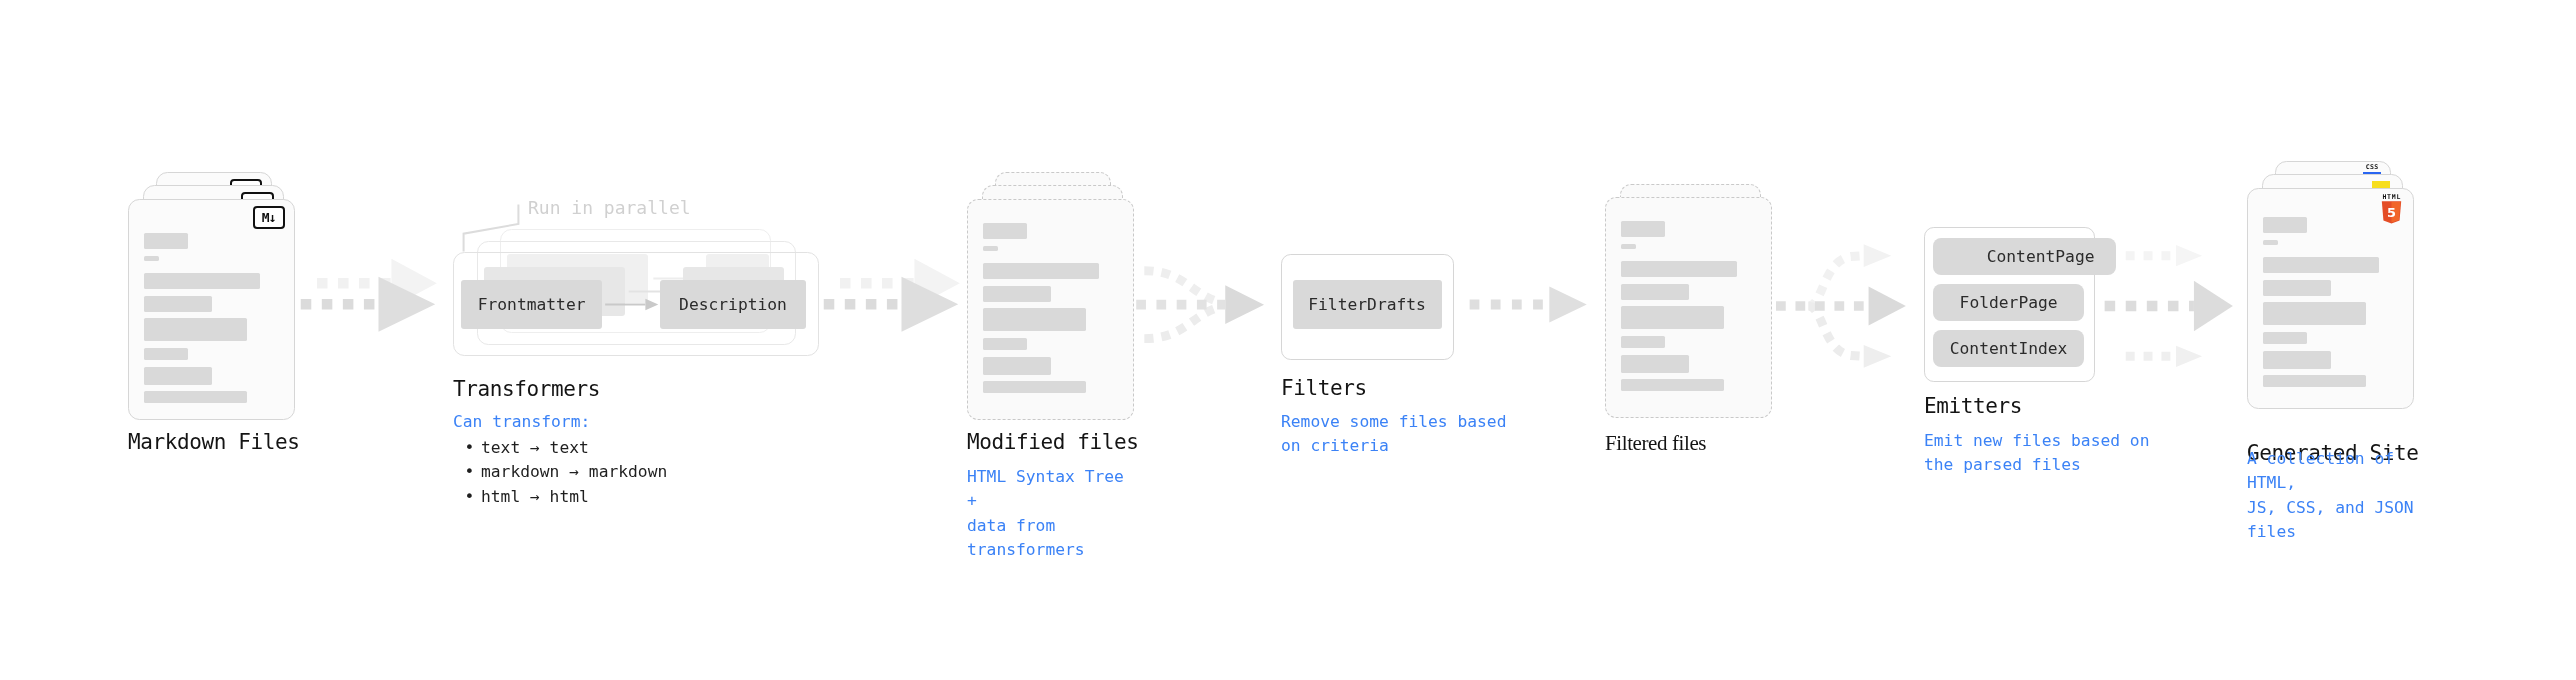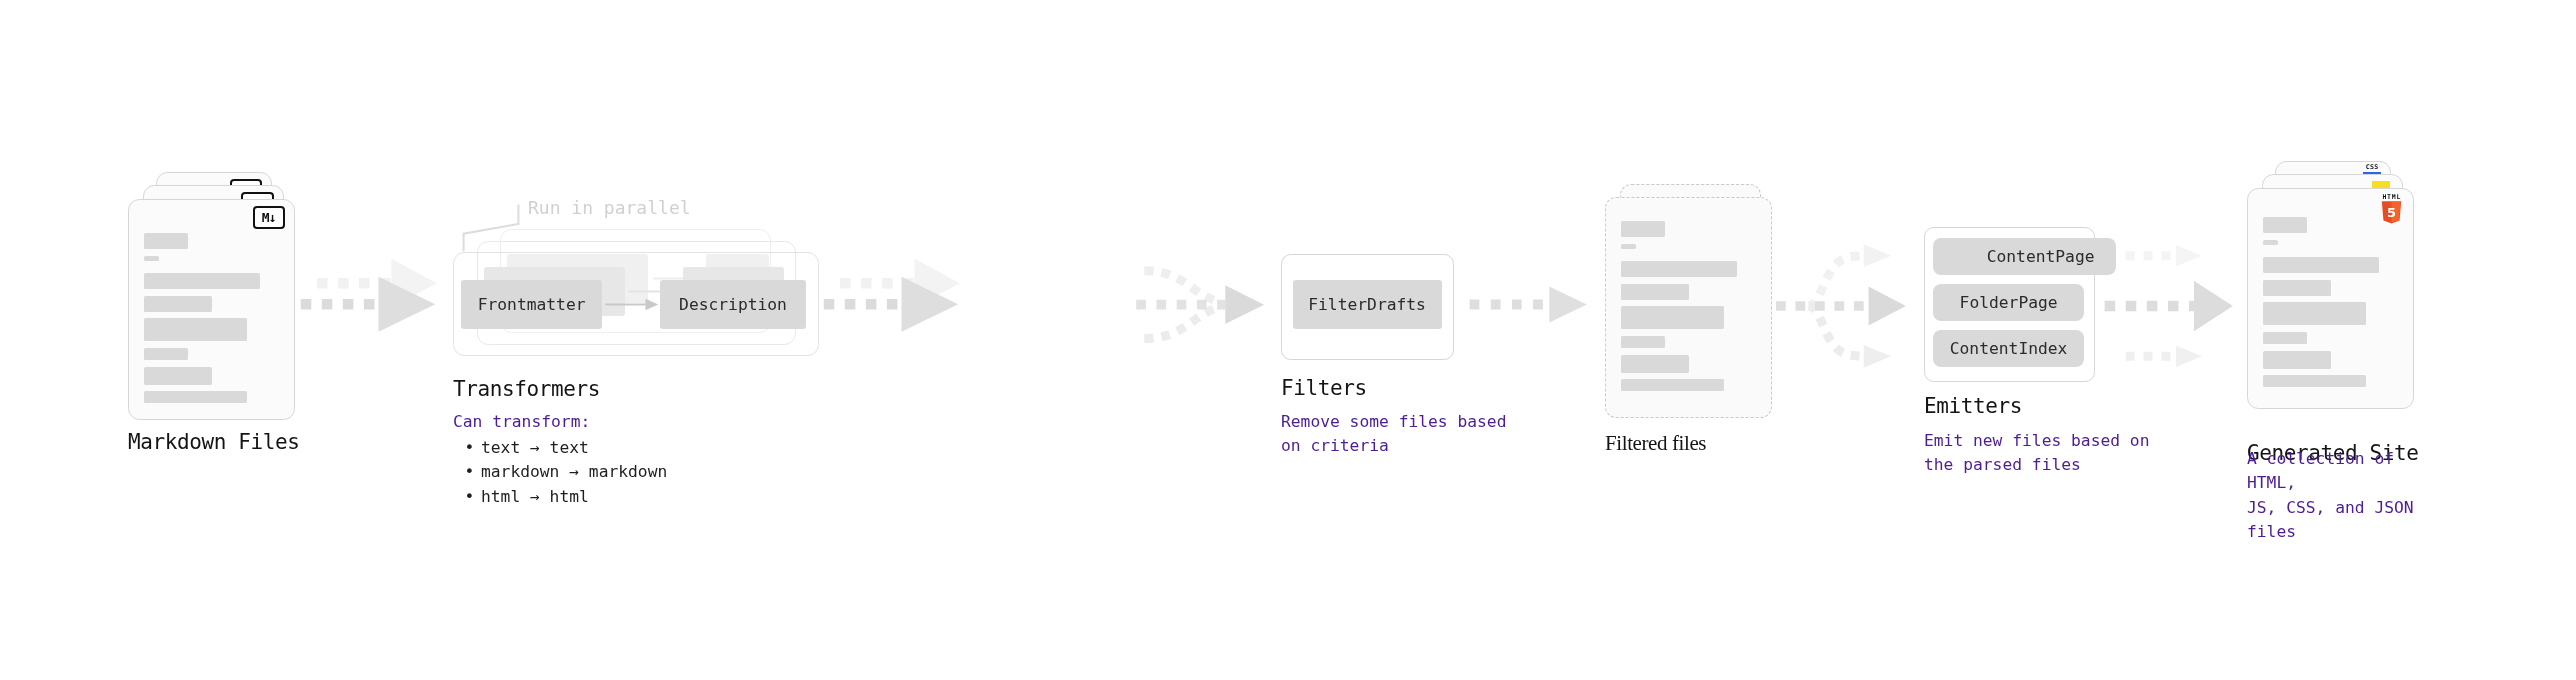--- a/index.html
+++ b/index.html
@@ -14,21 +14,21 @@
   .sheet{position:absolute;height:221px;border-radius:11.4px;background:#fbfbfb;border:1.6px solid #d6d6d6;box-sizing:border-box;}
   .sheet.dashed{border:1.6px dashed #c9c9c9;background:#fafafa;}
   .sheet.back1{left:14.6px;right:11.4px;top:13px;}
   .sheet.back2{left:28px;right:23px;top:0;}
   .sheet.front{left:0;right:0;top:27px;}
   .bars{position:absolute;left:14.6px;right:14.6px;}
   .bar{background:#d9d9d9;border-radius:1.6px;}
 
   
   .stage-label{position:absolute;left:0;margin:0;font-size:21px;font-weight:500;color:#141414;white-space:nowrap;letter-spacing:-0.4px;}
-  .stage-caption{position:absolute;left:0;font-size:16.3px;line-height:24.4px;color:#4c1d95;white-space:pre-line;}
+  .stage-caption{position:absolute;left:0;font-size:16.3px;line-height:24.4px;color:#3b82f6;white-space:pre-line;}
   .bullets{position:absolute;left:0;font-size:16.3px;line-height:24.4px;color:#1f1f1f;}
   .bullet{position:relative;padding-left:28px;white-space:nowrap;}
   .bullet::before{content:"•";position:absolute;left:11.4px;}
   .annotation{position:absolute;font-size:18px;font-weight:500;color:#d0d0d0;white-space:nowrap;}
 
   
   .outline-box{position:absolute;height:104px;border-radius:11.4px;border:1.6px solid #e2e2e2;box-sizing:border-box;background:transparent;}
   .outline-box.mid{border-color:#e8e8e8;}
   .outline-box.back{border-color:#eeeeee;}
   .pill{position:absolute;height:49px;border-radius:3px;background:#d9d9d9;display:flex;align-items:center;justify-content:center;
@@ -126,20 +126,39 @@
     </div>
   </section>
 
   <svg class="arrow" style="left:822px;top:254px;" width="142" height="81" viewBox="0 0 175 100">
     <line x1="22" y1="36" x2="116" y2="36" stroke="#f1f1f1" stroke-width="13" stroke-dasharray="13 13"></line>
     <polygon points="114,6 170,36 114,66" fill="#f3f3f3"></polygon>
     <line x1="2" y1="62" x2="100" y2="62" stroke="#dbdbdb" stroke-width="13" stroke-dasharray="13 13"></line>
     <polygon points="98,28 168,62 98,96" fill="#dedede"></polygon>
   </svg>
 
+  <section class="stage" style="left:967px;top:172px;width:167px;height:341px;">
+    <div class="sheet dashed back2"></div>
+    <div class="sheet dashed back1"></div>
+    <div class="sheet dashed front">
+      <div class="bars" style="top:23px;">
+          <div class="bar" style="width: 33%; height: 16.3px; margin-top: 0px;"></div>
+          <div class="bar" style="width: 11%; height: 5.7px; margin-top: 6.5px;"></div>
+          <div class="bar" style="width: 86%; height: 16.3px; margin-top: 11.4px;"></div>
+          <div class="bar" style="width: 50%; height: 16.3px; margin-top: 6.5px;"></div>
+          <div class="bar" style="width: 76%; height: 23px; margin-top: 6.5px;"></div>
+          <div class="bar" style="width: 33%; height: 12.2px; margin-top: 6.5px;"></div>
+          <div class="bar" style="width: 50%; height: 18px; margin-top: 6.5px;"></div>
+          <div class="bar" style="width: 76%; height: 12.2px; margin-top: 6.5px;"></div>
+        </div>
+    </div>
+    <h2 class="stage-label" style="top:258px;">Modified files</h2>
+    <div class="stage-caption" style="top:293px;">HTML Syntax Tree +
+data from transformers</div>
+  </section>
 
   <svg class="arrow" style="left:1136px;top:261px;" width="138" height="89" viewBox="0 0 170 110">
     <path d="M10,12 C60,12 68,42 104,51" stroke="#eeeeee" stroke-width="11" stroke-dasharray="11 10" fill="none"></path>
     <path d="M10,96 C60,96 68,66 104,57" stroke="#ececec" stroke-width="11" stroke-dasharray="11 10" fill="none"></path>
     <line x1="0" y1="54" x2="110" y2="54" stroke="#e2e2e2" stroke-width="12" stroke-dasharray="12 13"></line>
     <polygon points="110,30 158,54 110,78" fill="#dadada"></polygon>
   </svg>
 
   <section class="stage" style="left:1281px;top:254px;width:244px;height:260px;">
     <div class="panel" style="left:0;top:0;width:173px;height:106px;">

